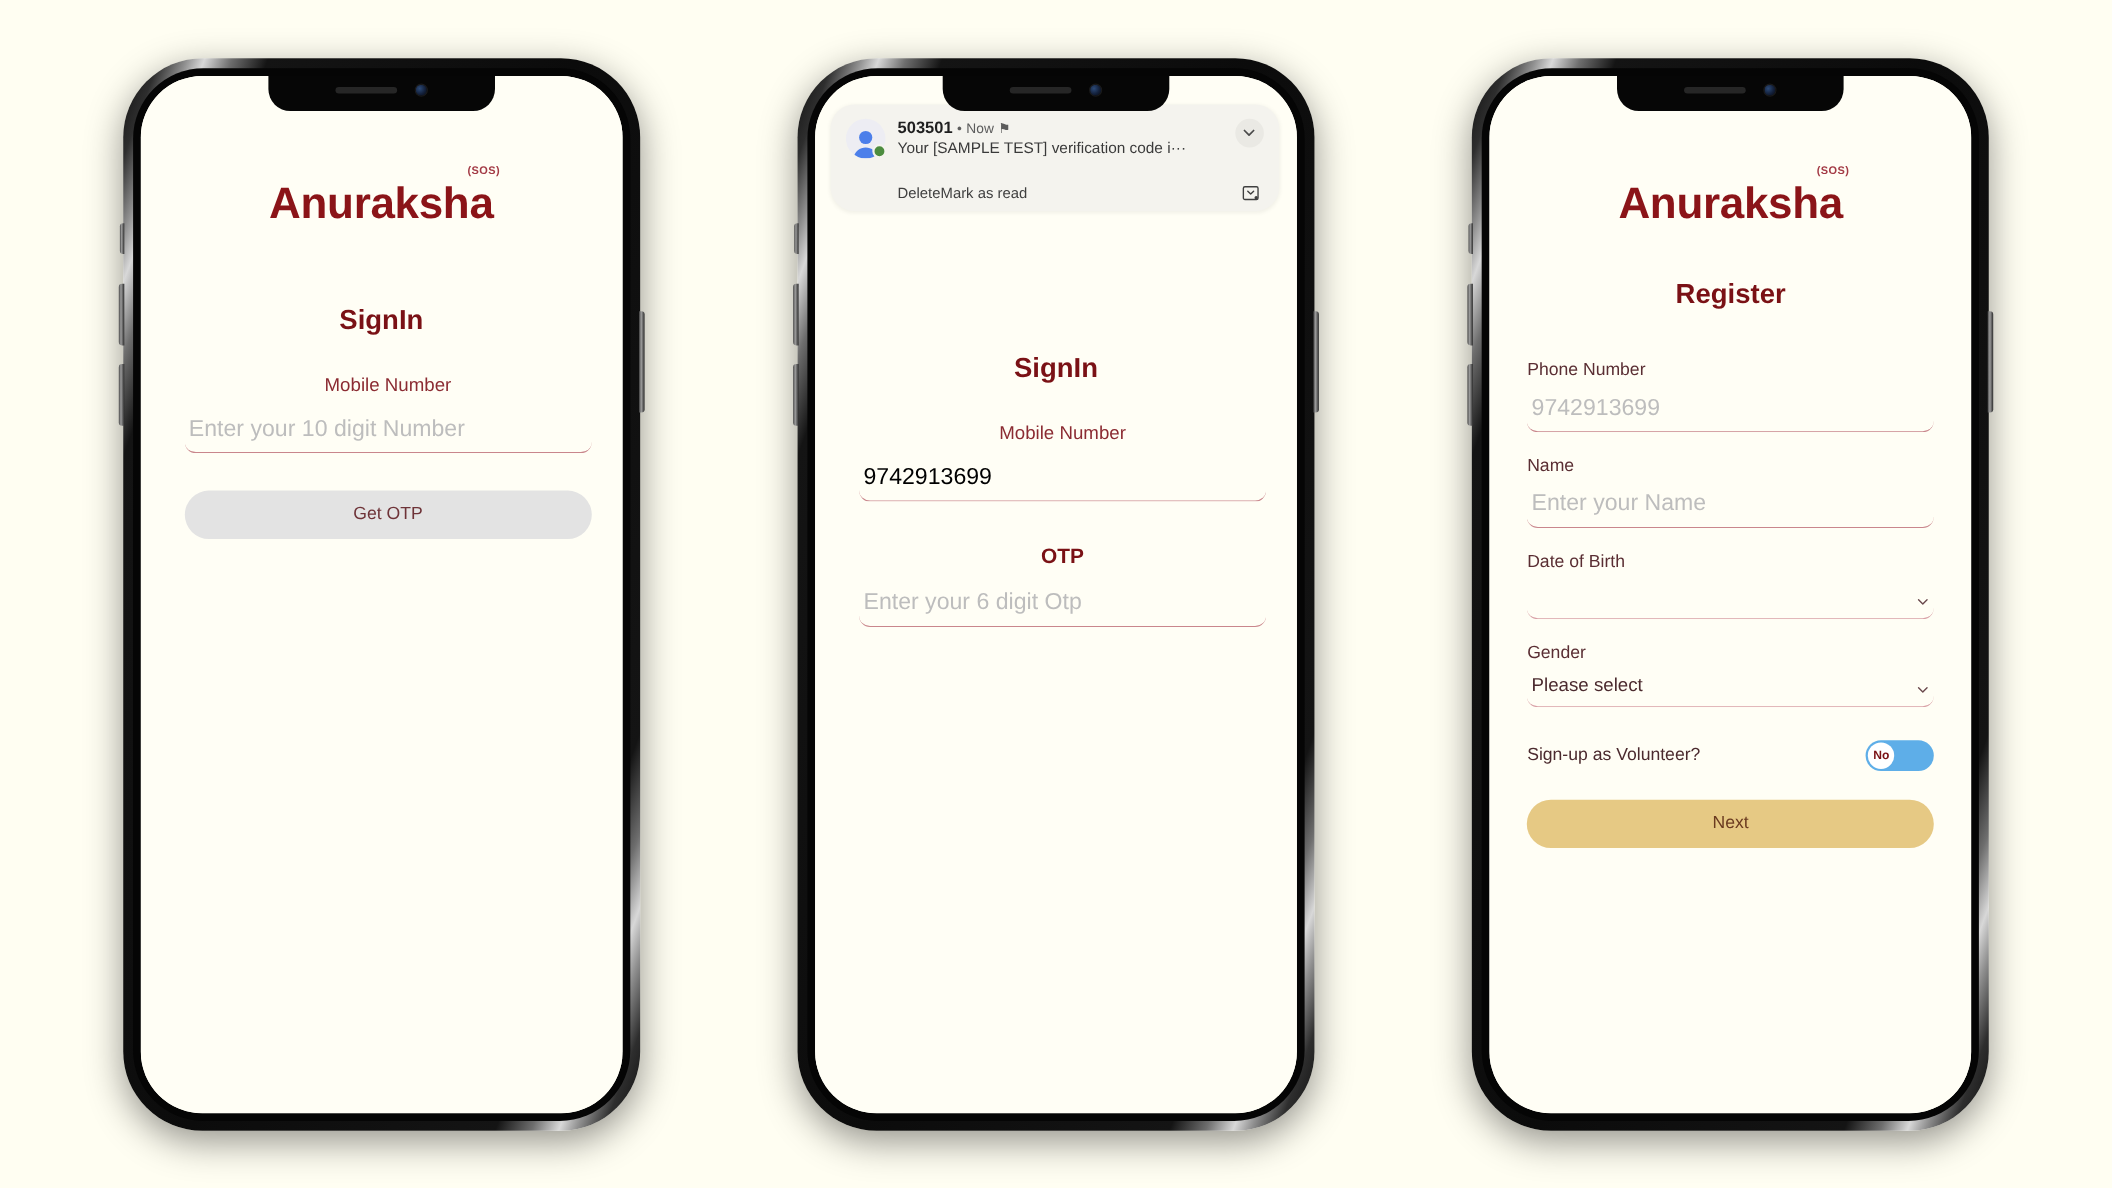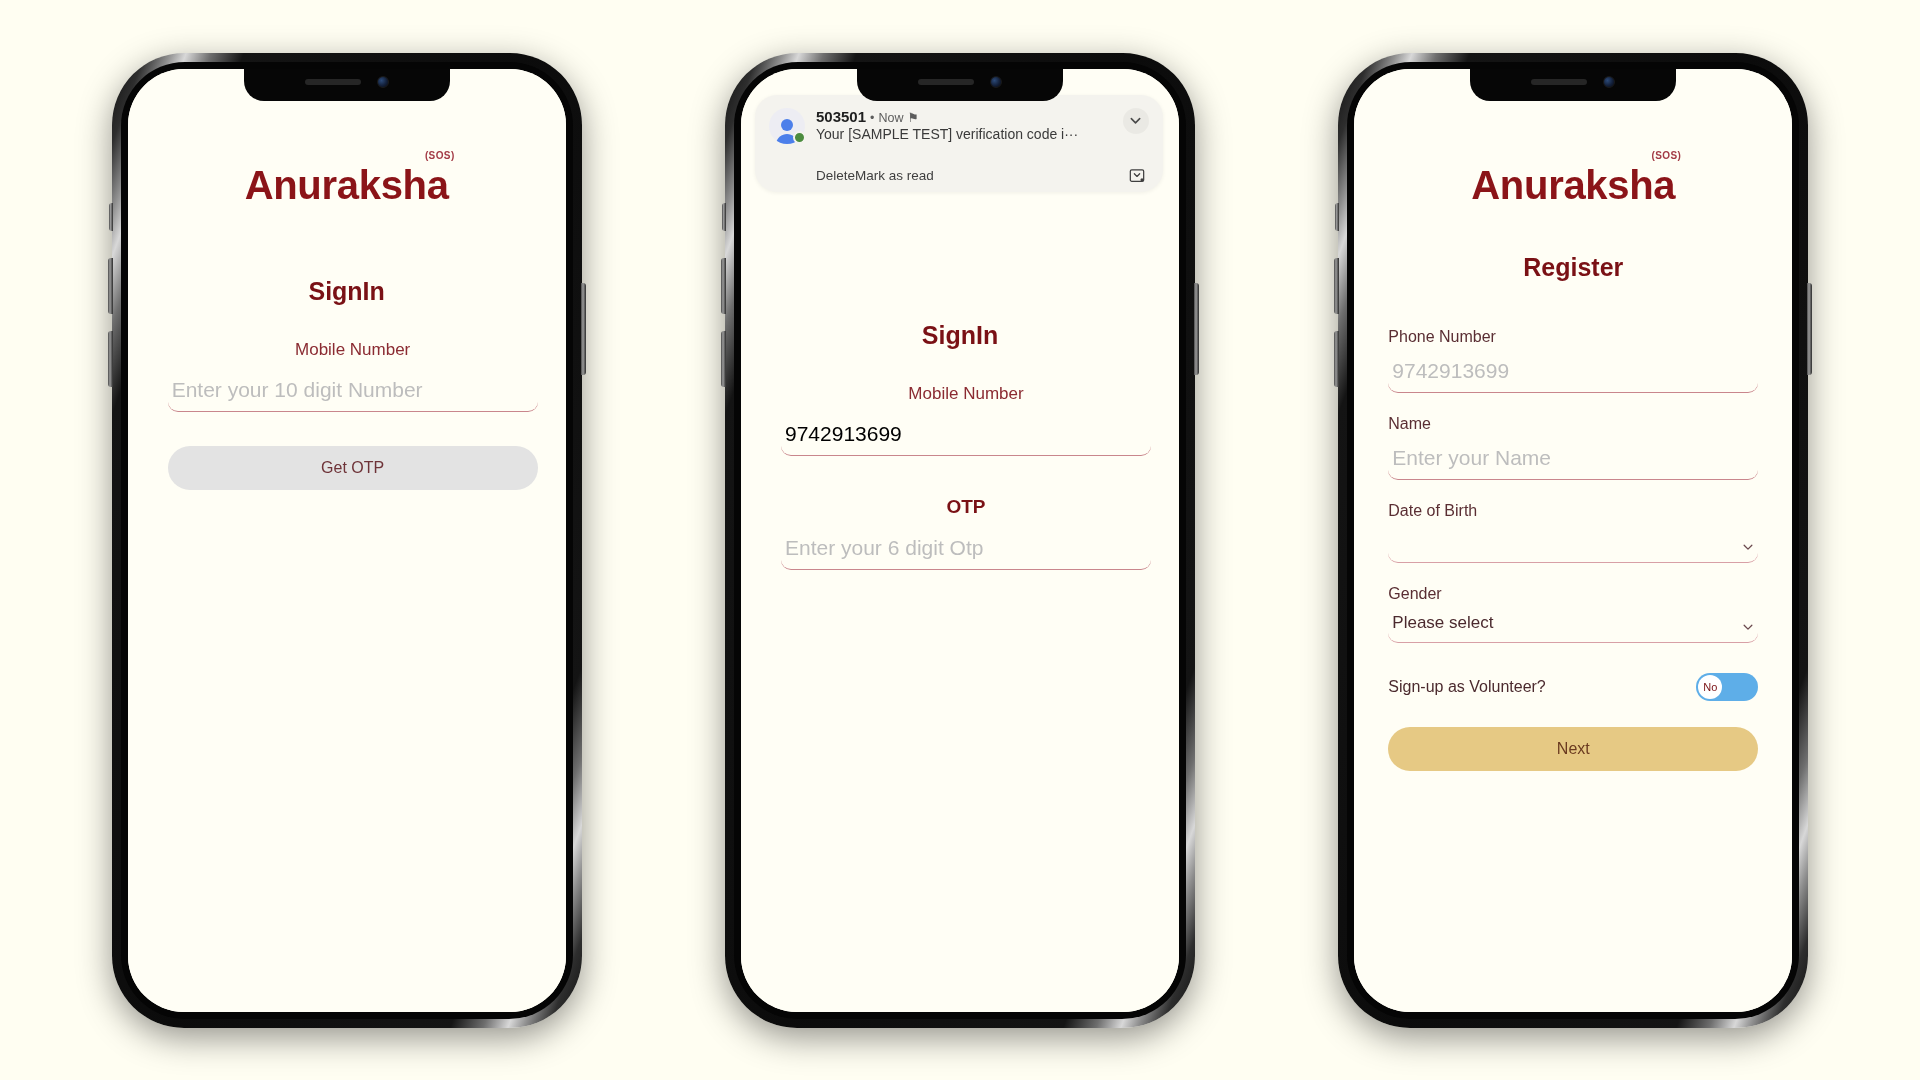--- a/index.html
+++ b/index.html
@@ -221,21 +221,21 @@
     border-radius: 16px;
     background: #5EAEE8;
     display: flex; align-items: center;
     padding: 2px;
     cursor: pointer;
   }
   .switch-knob {
     width: 24px; height: 24px; border-radius: 50%;
     background: #FFFFFF;
     display: flex; align-items: center; justify-content: center;
-    font-size: 11px; font-weight: 400; color: #7A1115;
+    font-size: 11px; font-weight: 700; color: #7A1115;
   }
 
   
   .notif {
     position: absolute;
     top: 26px;
     left: 14px;
     right: 16px;
     background: #F4F3EE;
     border-radius: 22px;

